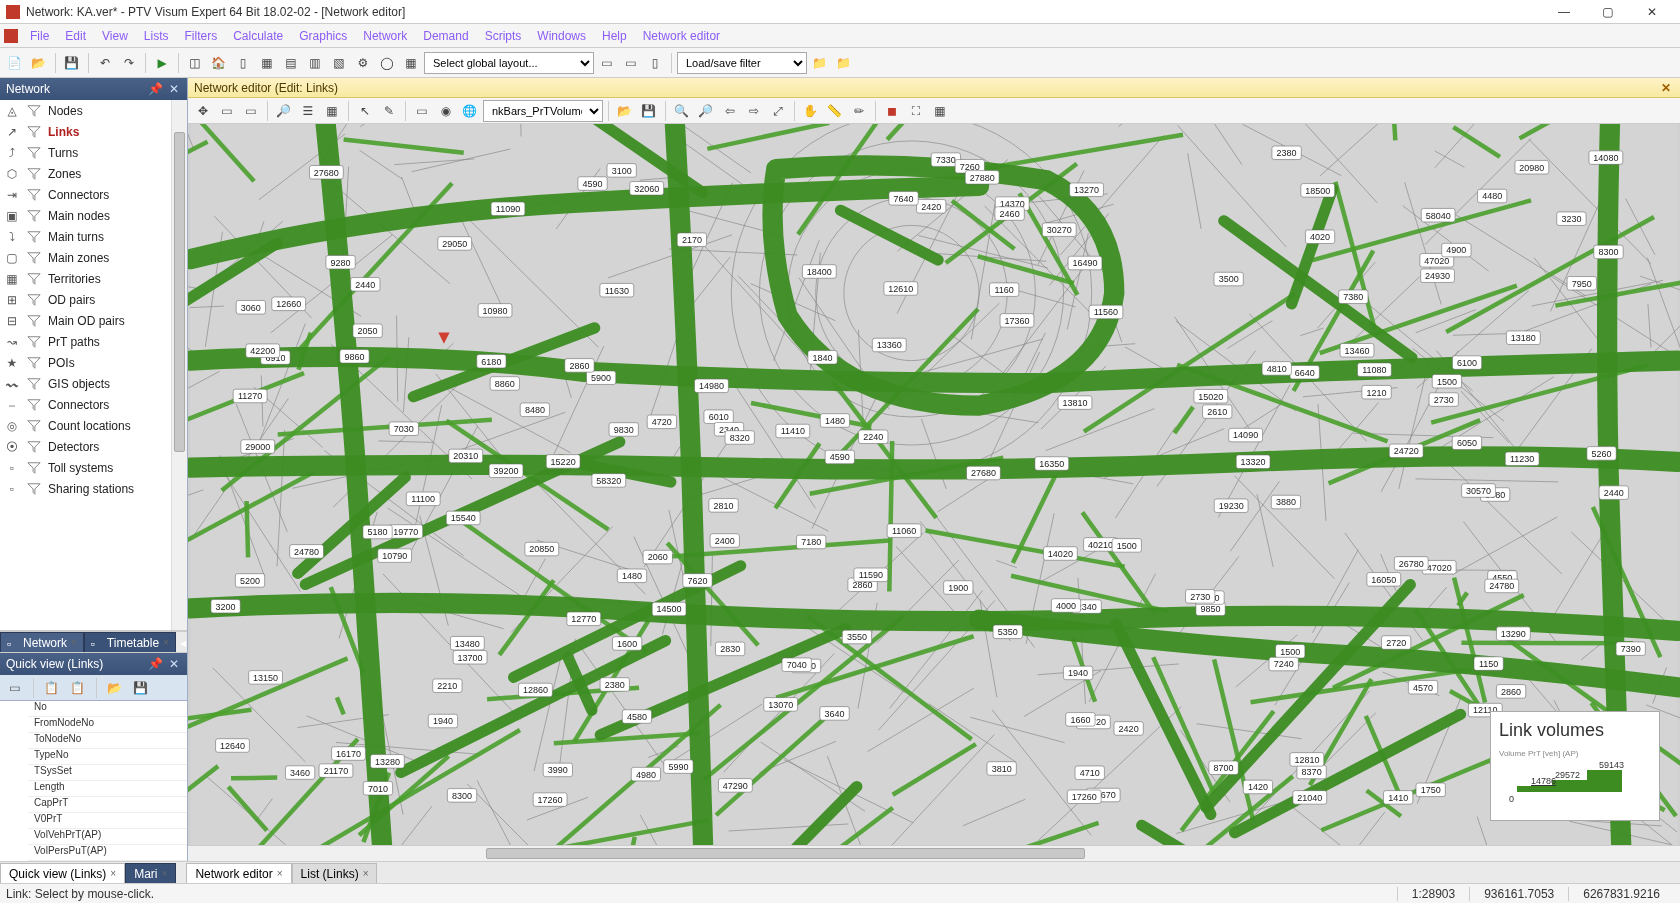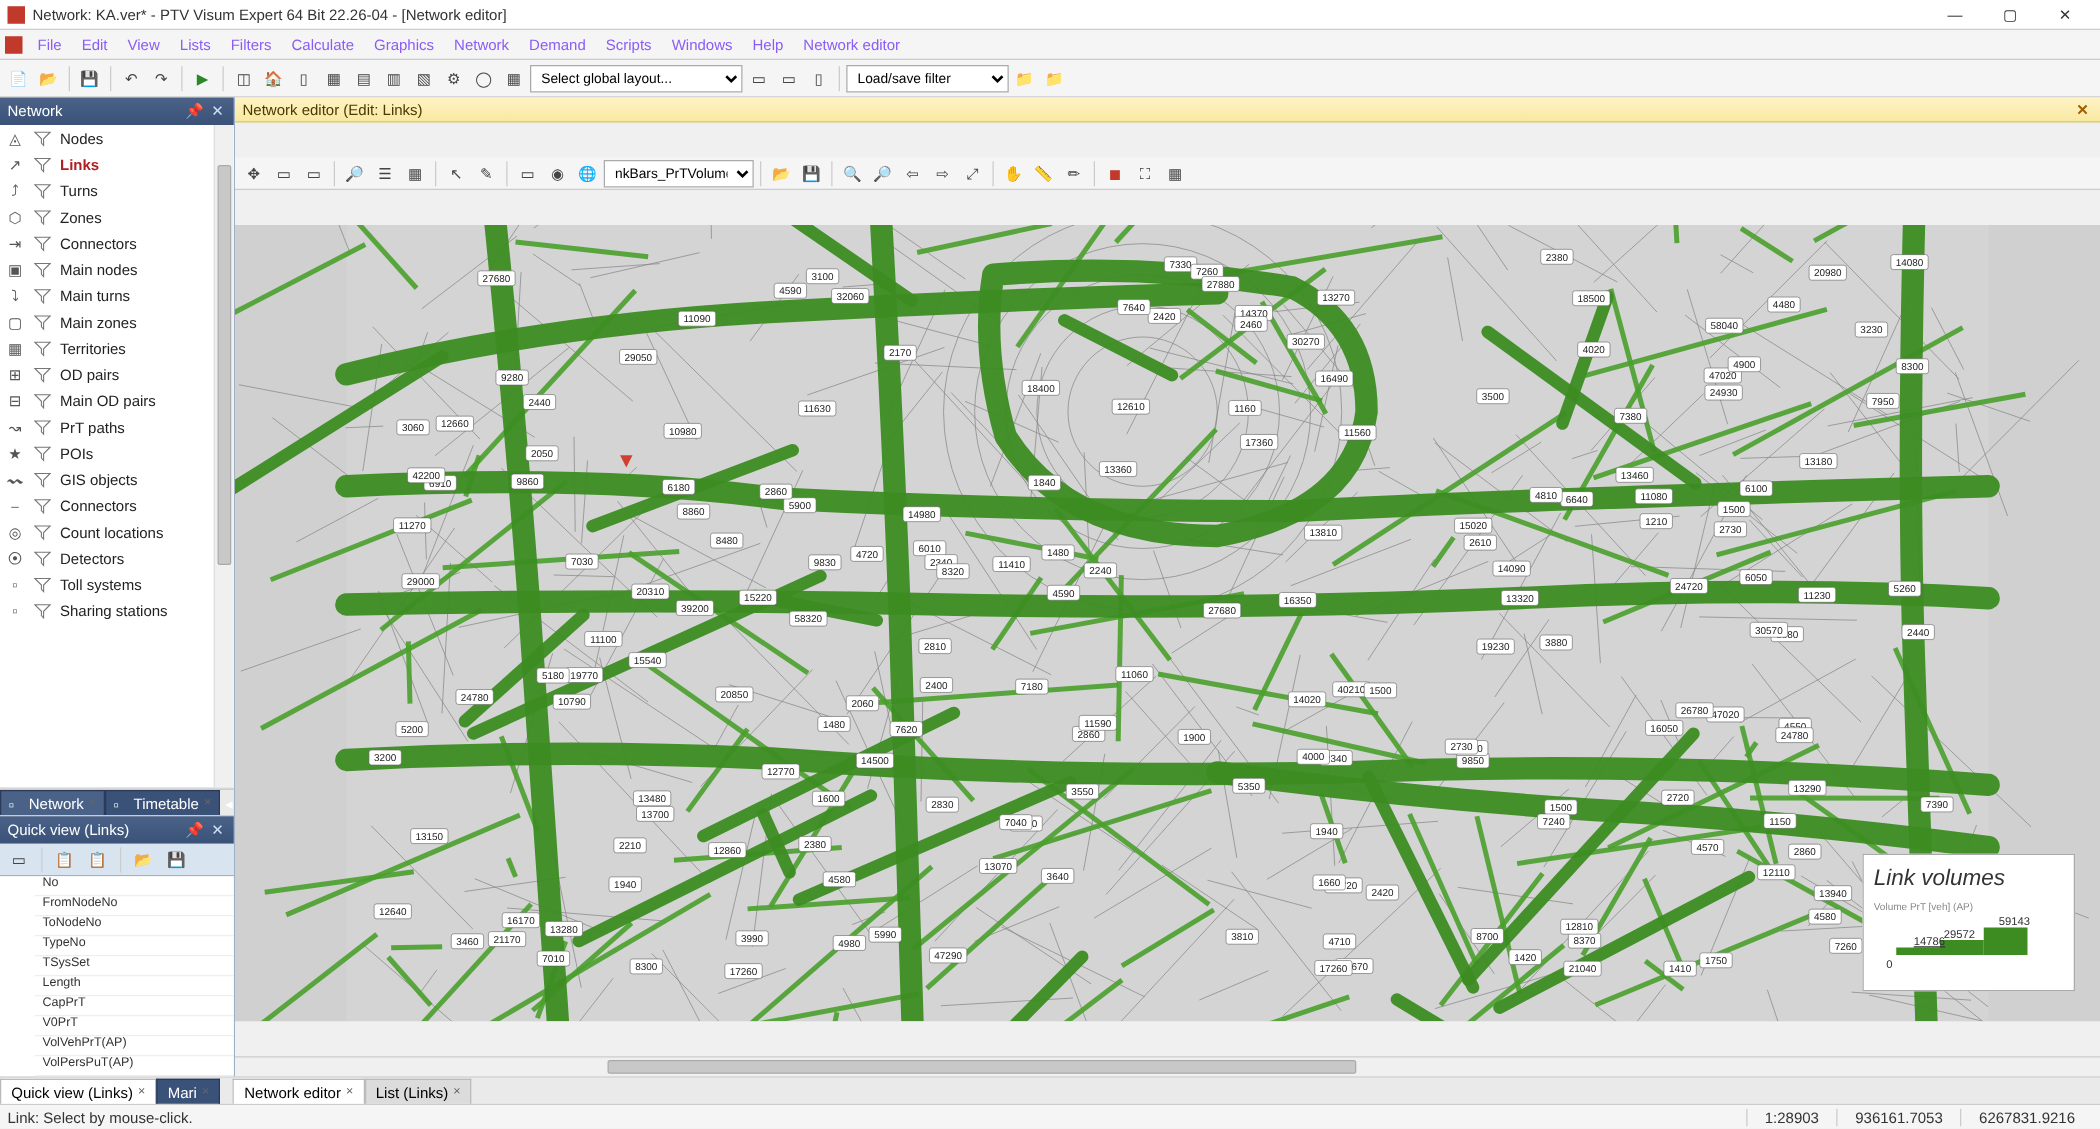--- a/index.html
+++ b/index.html
@@ -47,38 +47,38 @@
 .tabs-strip .tab .tabicon{ width:12px;height:12px; }
 .tabs-strip .tab .close{ font-size:10px; color:#666; }
 .tabs-strip-dark .tab { background:#3a5278; color:#fff; border-color:#2a3a58;}
 .tabs-strip-dark .tab.active{ background:#4a6288; color:#fff;}
 
 .qv-toolbar { height: 26px; background: #d9e4f1; border-bottom: 1px solid #aac; display: flex; align-items: center; gap: 4px; padding: 0 4px; }
 .qvlist { flex: 0 0 auto; background: #fff; }
 .qvlist .qvrow { height: 16px; padding: 0 6px; border-bottom: 1px solid #eee; font-size: 10px; color: #333; margin-left: 28px; }
 
 
-.editor { flex: 1; display: flex; flex-direction: column; gap: 28px; }
+.editor { flex: 1; display: flex; flex-direction: column; }
 .editorhdr { height: 20px; background: linear-gradient(#fff3c6, #f8e9a0); border-bottom: 1px solid #d6c36a; display: flex; align-items: center; padding: 0 6px; font-size: 12px; color: #4a3a00; }
 .editorhdr .spacer { flex: 1; }
 .editorhdr .ehclose { width: 16px; color: #a06000; font-weight: bold; text-align:center; }
 
 .editor-toolbar { height: 26px; background: #f5f5f5; border-bottom: 1px solid #ccc; display: flex; align-items: center; gap: 2px; padding: 2px 4px; }
 
 .mapwrap { flex: 1; position: relative; overflow: hidden; background: #d0d0d0; }
 .mapwrap svg { width: 100%; height: 100%; display: block; }
 .road-bg { stroke: #888; stroke-width: 0.6; fill: none; }
 .road-mid { stroke: #4aa02c; stroke-width: 4; fill: none; opacity:0.9; }
 .road-big { stroke: #3c8c22; stroke-width: 10; fill: none; opacity:0.95; stroke-linecap:round;}
 .road-huge { stroke: #3c8c22; stroke-width: 18; fill: none; opacity:0.95; stroke-linecap:round;}
 .volbox { fill: #fff; stroke: #666; stroke-width: 0.5; }
 .voltext { font-size: 8px; fill: #222; text-anchor: middle; }
 
 .legend { position: absolute; right: 20px; bottom: 24px; width: 170px; height: 110px; background: #fff; border: 1px solid #aaa; padding: 8px; }
-.legend .ltitle { font-size: 18px; color: #333; margin-bottom: 8px; font-style: italic; }
+.legend .ltitle { font-size: 18px; color: #333; margin-bottom: 8px; }
 .legend .lsub { font-size: 8px; color: #888; margin-bottom:6px;}
 .legend .bars { position:relative; height:40px; }
 .legend .bar { position:absolute; bottom:12px; background:#3c8c22; }
 .legend .btxt { position:absolute; font-size:9px; color:#333;}
 
 .hscroll { height: 16px; background: #f0f0f0; border-top: 1px solid #ccc; position:relative;}
 .hscroll::after{ content:""; position:absolute; left:20%; width:40%; top:2px; bottom:2px; background:#c8c8c8; border:1px solid #aaa; border-radius:2px;}
 
 
 .bottom-tabs { height: 22px; background: #eaeaea; border-top: 1px solid #ccc; display: flex; align-items: flex-end; }
@@ -92,21 +92,21 @@
 .statusbar .sp { flex: 1; }
 .statusbar .cell { padding: 0 14px; border-left: 1px solid #ccc; text-align: center; }
 
 svg.ic { width: 14px; height: 14px; }
 </style>
 </head>
 <body>
 
 <div class="titlebar">
   <div class="ticon"></div>
-  <div class="title">Network: KA.ver* - PTV Visum Expert 64 Bit 22.26-04 - [Network editor]</div>
+  <div class="title">Network: KA.ver* - PTV Visum Expert 64 Bit 18.02-02 - [Network editor]</div>
   <div class="winbtn">—</div>
   <div class="winbtn">▢</div>
   <div class="winbtn">✕</div>
 </div>
 
 <div class="menubar">
   <div class="corner-icon"></div>
   <div id="menubar-items" style="display: flex;">
       <div class="menuitem">File</div>
       <div class="menuitem">Edit</div>

